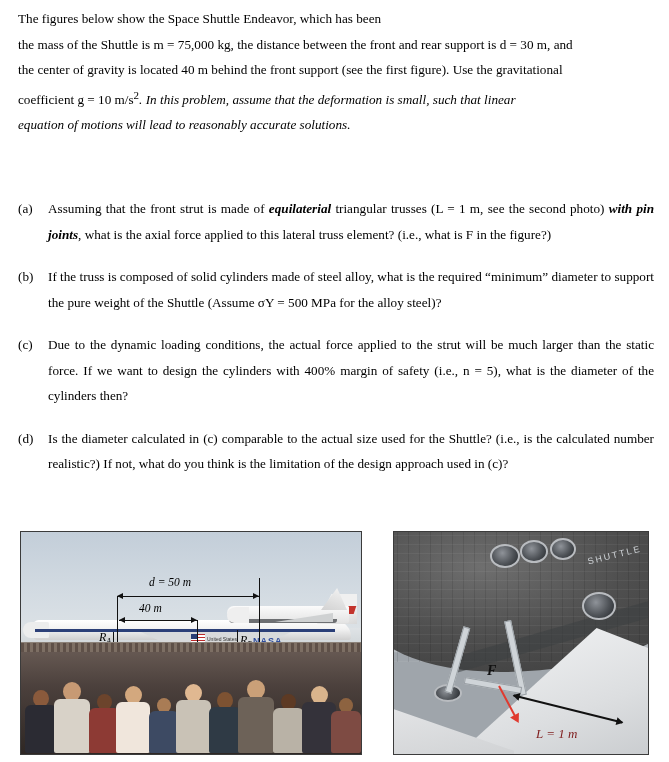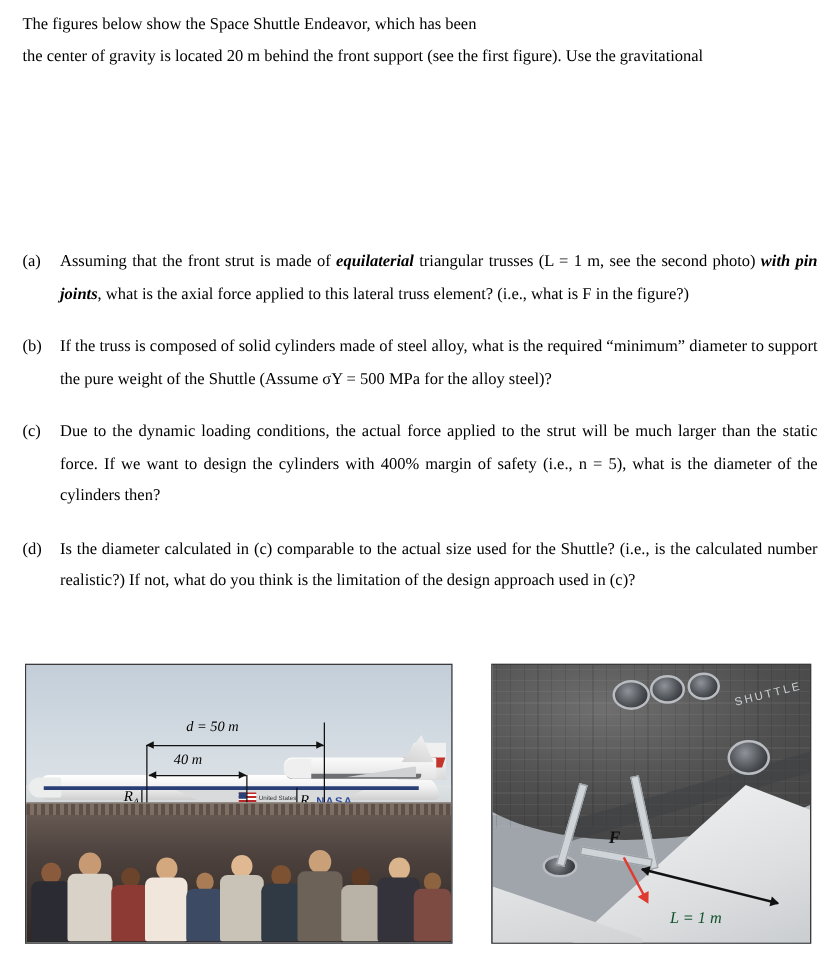--- a/index.html
+++ b/index.html
@@ -300,21 +300,21 @@
     font-style: italic;
     font-weight: bold;
     font-size: 14px;
     color: #111;
   }
   .l-label {
     position: absolute;
     left: 142px; top: 194px;
     font-style: italic;
     font-size: 13px;
-    color: #14532d;
+    color: #7f1d1d;
   }
   .l-line {
     position: absolute;
     left: 118px; top: 176px;
     width: 112px; height: 2px;
     background: #111;
     transform: rotate(14deg);
   }
   .l-line::before {
     content: "";
@@ -359,21 +359,26 @@
     background: #2b3f77;
   }
 </style>
 </head>
 <body>
 
 <div class="page">
 
   <div class="intro">
     <div>The figures below show the Space Shuttle Endeavor, which has been</div>
-    <div>the center of gravity is located 20 m behind the front support (see the first figure). Use the gravitational</div>
+    <div>the mass of the Shuttle is m = 75,000 kg, the distance between the front and rear support is d = 30 m, and</div>
+    <div>the center of gravity is located 40 m behind the front support (see the first figure). Use the gravitational</div>
+    <div>
+      <span>coefficient g = 10 m/s</span><sup>2</sup><span class="it">. In this problem, assume that the deformation is small, such that linear</span>
+    </div>
+    <div class="it">equation of motions will lead to reasonably accurate solutions.</div>
   </div>
 
   <div class="parts">
 
     <div class="part">
       <span class="tag">(a)</span>
       <span>Assuming that the front strut is made of </span><span class="bi">equilaterial</span><span> triangular trusses (L = 1 m, see the second photo)</span>
       <span class="bi">with pin joints</span><span>, what is the axial force applied to this lateral truss element? (i.e., what is F in the</span>
       <span>figure?)</span>
     </div>

